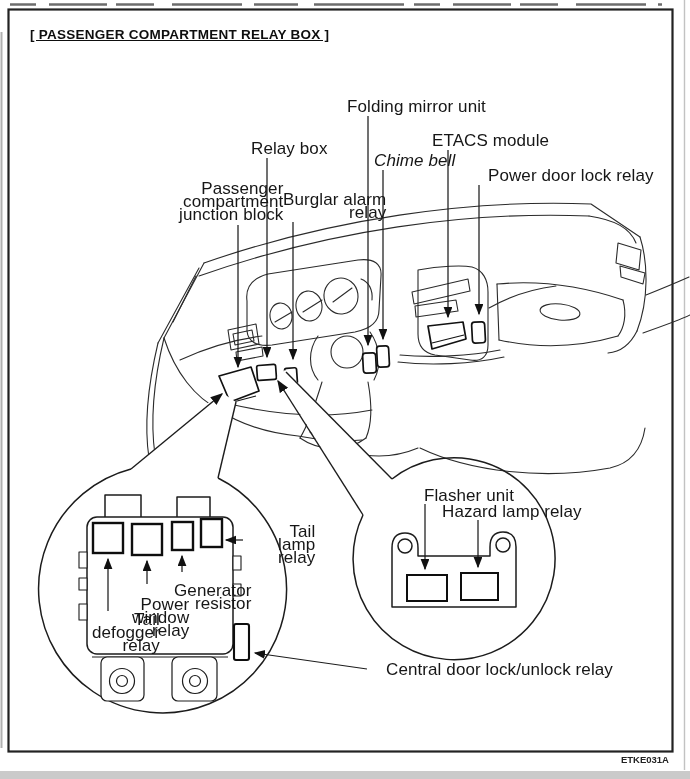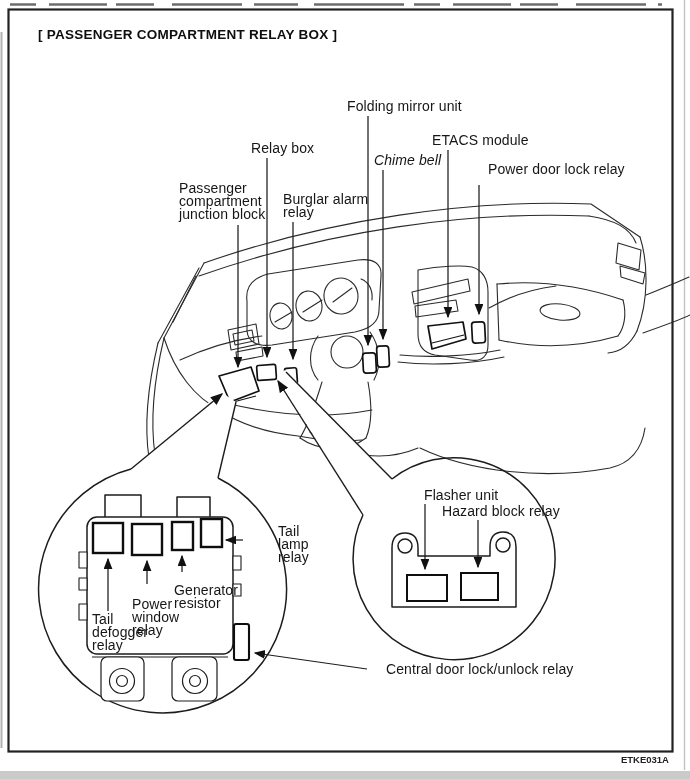--- a/index.html
+++ b/index.html
@@ -1,20 +1,20 @@
 <!DOCTYPE html>
 <html><head>
 <meta charset="utf-8">
 <style>
   html,body{margin:0;padding:0;background:#fff;}
   #page{position:relative;width:690px;height:779px;background:#ffffff;overflow:hidden;
         font-family:"Liberation Sans", sans-serif;color:#141414;}
   .art{position:absolute;left:0;top:0;}
-  .label{position:absolute;white-space:pre-line;font-size:14px;line-height:13px;
-         color:#161616;letter-spacing:.1px;}
+  .label{position:absolute;white-space:pre-line;font-size:17px;line-height:13px;
+         color:#161616;letter-spacing:.1px;text-align:right;}
   .title{position:absolute;font-size:13.5px;font-weight:700;letter-spacing:.25px;color:#0e0e0e;}
   .figcode{position:absolute;font-size:9.5px;font-weight:700;color:#222;text-align:right;}
 </style>
 </head>
 <body>
 
 <div id="page">
 
   <svg class="art" width="690" height="779" viewBox="0 0 690 779">
     <defs>
@@ -163,35 +163,35 @@
       <circle cx="503" cy="545" r="7" fill="#fff" stroke="#1c1c1c" stroke-width="1.5"></circle>
       <rect x="407" y="575" width="40" height="26" fill="#fff" stroke="#0e0e0e" stroke-width="2"></rect>
       <rect x="461" y="573" width="37" height="27" fill="#fff" stroke="#0e0e0e" stroke-width="2"></rect>
       <g stroke="#1c1c1c" stroke-width="1.25">
         <line x1="425" y1="504" x2="425" y2="569" marker-end="url(#ah)"></line>
         <line x1="478" y1="520" x2="478" y2="567" marker-end="url(#ah)"></line>
       </g>
     </g>
   </svg>
 
-  <div class="title" style="left:38px;top:27px;">[ PASSENGER COMPARTMENT RELAY BOX ]</div>
+  <div class="title" style="left:30px;top:27px;text-decoration:underline;">[ PASSENGER COMPARTMENT RELAY BOX ]</div>
 
   <div class="label" style="left:347px;top:100px;">Folding mirror unit</div>
   <div class="label" style="left:432px;top:134px;">ETACS module</div>
   <div class="label" style="left:251px;top:142px;">Relay box</div>
   <div class="label" style="left:374px;top:154px;font-style:italic;">Chime bell</div>
-  <div class="label" style="left:464px;top:163px;padding-left:24px;">Power door lock relay</div>
+  <div class="label" style="left:464px;top:169px;padding-left:24px;">Power door lock relay</div>
   <div class="label" style="left:179px;top:182px;">Passenger
 compartment
 junction block</div>
   <div class="label" style="left:283px;top:193px;">Burglar alarm
 relay</div>
 
   <div class="label" style="left:408px;top:489px;margin-left:16px;">Flasher unit</div>
-  <div class="label" style="left:442px;top:505px;">Hazard block relay</div>
+  <div class="label" style="left:442px;top:505px;">Hazard lamp relay</div>
 
   <div class="label" style="left:246px;top:525px;margin-left:32px;">Tail
 lamp
 relay</div>
   <div class="label" style="left:174px;top:584px;">Generator
 resistor</div>
   <div class="label" style="left:132px;top:586px;margin-top:12px;">Power
 window
 relay</div>
   <div class="label" style="left:92px;top:613px;">Tail

